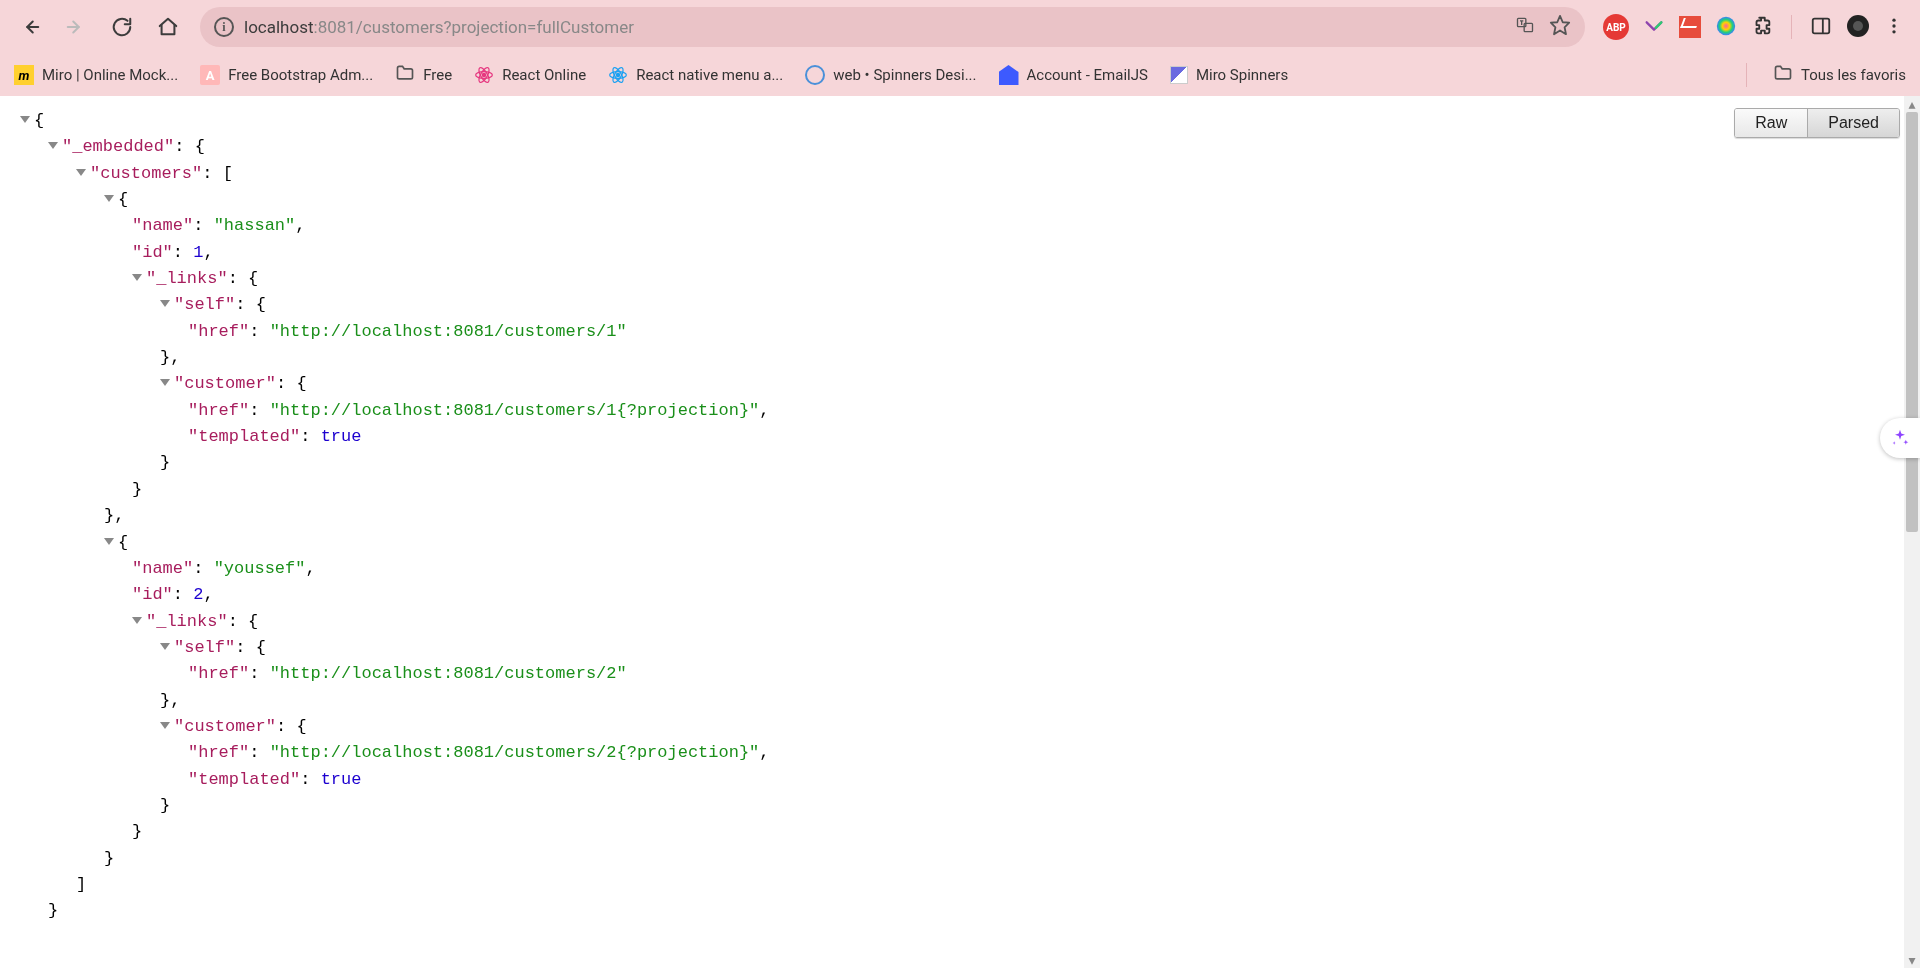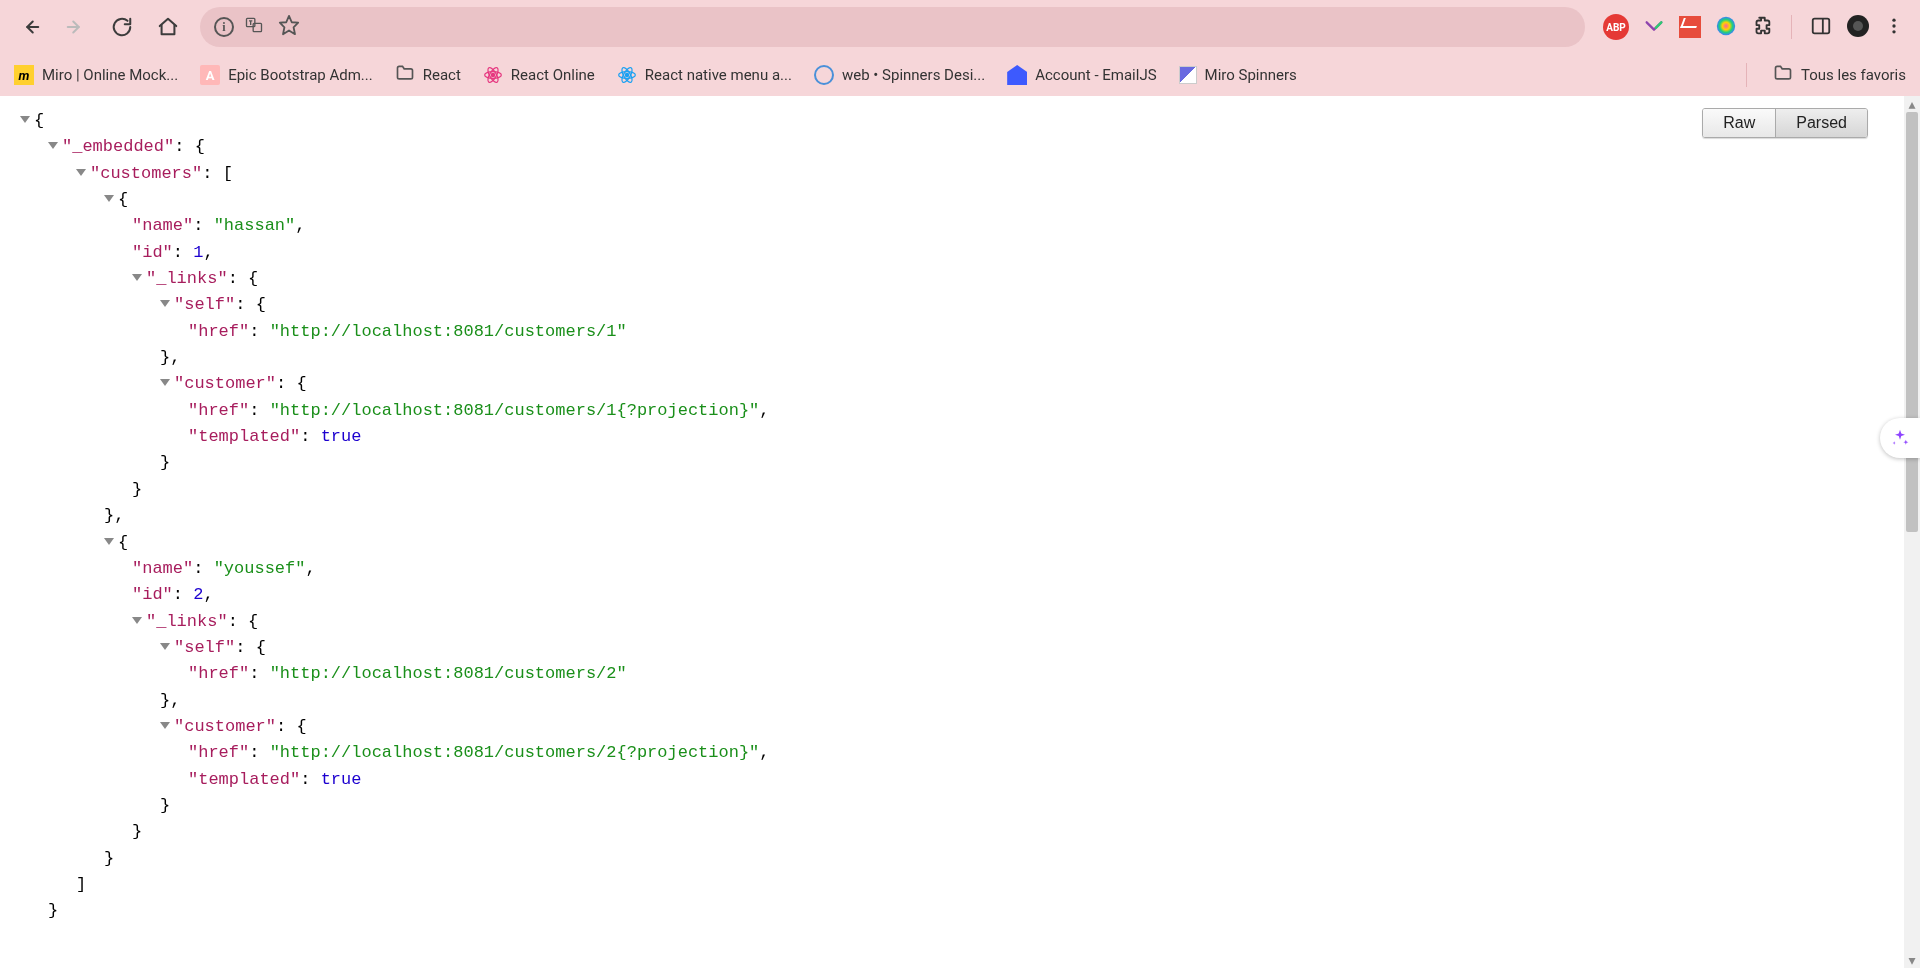--- a/index.html
+++ b/index.html
@@ -134,21 +134,21 @@
     right: 16px; 
     bottom: 0;
     background: #fff;
     overflow-y: scroll;
     padding: 12px 20px;
   }
 
   .raw-parsed {
     position: absolute;
     top: 108px;
-    right: 52px;
+    right: 20px;
     display: flex;
     border: 1px solid #aaa;
     border-radius: 3px;
     overflow: hidden;
     z-index: 5;
     box-shadow: 0 1px 1px rgba(0,0,0,.15);
   }
   .raw-parsed button {
     background: linear-gradient(#fafafa, #e8e8e8);
     border: none;
@@ -251,20 +251,23 @@
     </div>
     <div class="nav-btn">
       <svg viewBox="0 0 24 24" fill="none" stroke="currentColor" stroke-width="2.2" stroke-linecap="round" stroke-linejoin="round">
           <path d="M3 11l9-8 9 8"></path>
           <path d="M5 10v10h14V10"></path>
         </svg>
     </div>
 
     <div class="addr-bar">
       <span class="info-icon">i</span>
+      <span class="addr-text">
+        <span class="host">localhost</span><span class="path">:8081</span><span class="path">/customers?projection=fullCustomer</span>
+      </span>
       <span class="addr-right-icons">
         <span class="g-icon">
           <svg width="20" height="20" viewBox="0 0 24 24" fill="none" stroke="#555" stroke-width="1.6">
               <rect x="3" y="4" width="10" height="10" rx="1"></rect>
               <rect x="11" y="10" width="10" height="10" rx="1"></rect>
               <path d="M6 7h4M8 7v5"></path>
             </svg>
         </span>
         <span class="star-icon">
           <svg width="22" height="22" viewBox="0 0 24 24" fill="none" stroke="#555" stroke-width="2" stroke-linejoin="round">
@@ -326,27 +329,27 @@
     </div>
   </div>
 
   <div class="bookmarks-row">
     <div class="bm-item">
       <span class="miro-icon">m</span>
       <span>Miro | Online Mock...</span>
     </div>
     <div class="bm-item">
       <span style="width:20px;height:20px;background:#ffb8b8;color:#fff;display:flex;align-items:center;justify-content:center;font-weight:bold;font-size:13px;border-radius:2px;">A</span>
-      <span>Epic Bootstrap Adm...</span>
+      <span>Free Bootstrap Adm...</span>
     </div>
     <div class="bm-item">
       <span class="folder-icon"><svg viewBox="0 0 24 24" fill="none" stroke="currentColor" stroke-width="2">
             <path d="M3 6a2 2 0 0 1 2-2h4l2 3h8a2 2 0 0 1 2 2v8a2 2 0 0 1-2 2H5a2 2 0 0 1-2-2V6z"></path>
           </svg></span>
-      <span>React</span>
+      <span>Free</span>
     </div>
     <div class="bm-item">
       <span class="atom-icon">
         <svg viewBox="0 0 24 24" fill="none" stroke="#e63980" stroke-width="1.5">
             <circle cx="12" cy="12" r="2" fill="#e63980"></circle>
             <ellipse cx="12" cy="12" rx="10" ry="4"></ellipse>
             <ellipse cx="12" cy="12" rx="10" ry="4" transform="rotate(60 12 12)"></ellipse>
             <ellipse cx="12" cy="12" rx="10" ry="4" transform="rotate(120 12 12)"></ellipse>
           </svg>
       </span>

